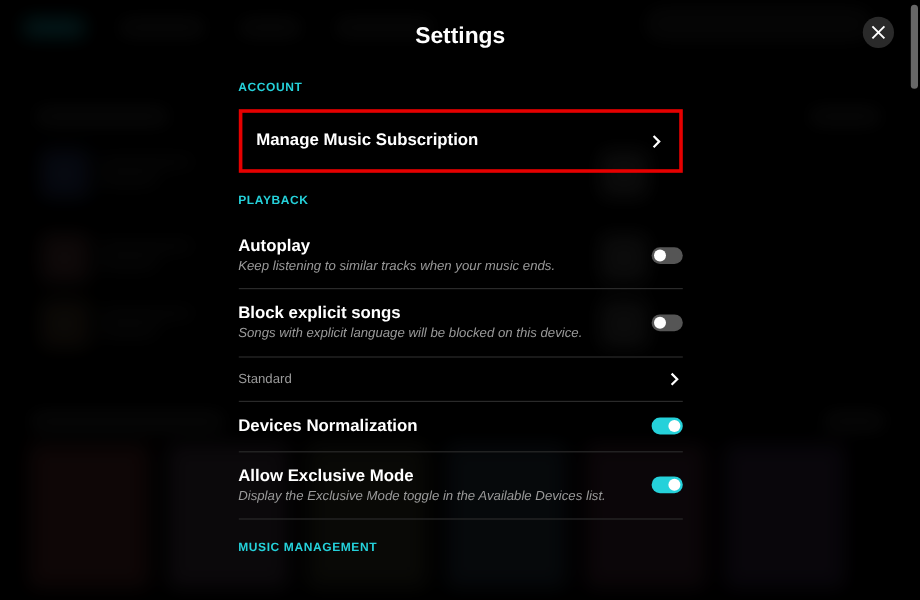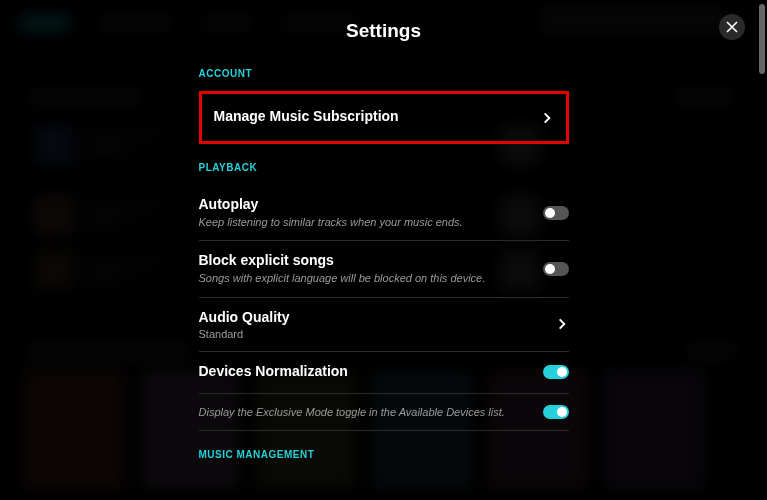--- a/index.html
+++ b/index.html
@@ -234,39 +234,39 @@
       <div class="setting-label">Block explicit songs</div>
       <div class="setting-desc">Songs with explicit language will be blocked on this device.</div>
     </div>
     <div class="toggle off">
         <div class="toggle-knob"></div>
       </div>
   </div>
 
   <div class="setting-row">
     <div class="setting-text">
-      <div class="setting-label">Audio Quality</div>
       <div class="setting-value">Standard</div>
     </div>
     <svg class="chevron" viewBox="0 0 12 12">
         <path d="M4 2 L8 6 L4 10" stroke="#fff" stroke-width="1.6" fill="none"></path>
       </svg>
   </div>
 
   <div class="setting-row">
     <div class="setting-text">
       <div class="setting-label">Devices Normalization</div>
     </div>
     <div class="toggle on">
         <div class="toggle-knob"></div>
       </div>
   </div>
 
   <div class="setting-row">
     <div class="setting-text">
+      <div class="setting-label">Allow Exclusive Mode</div>
       <div class="setting-desc">Display the Exclusive Mode toggle in the Available Devices list.</div>
     </div>
     <div class="toggle on">
         <div class="toggle-knob"></div>
       </div>
   </div>
 
   <div class="section-header">MUSIC MANAGEMENT</div>
 
 </div>

